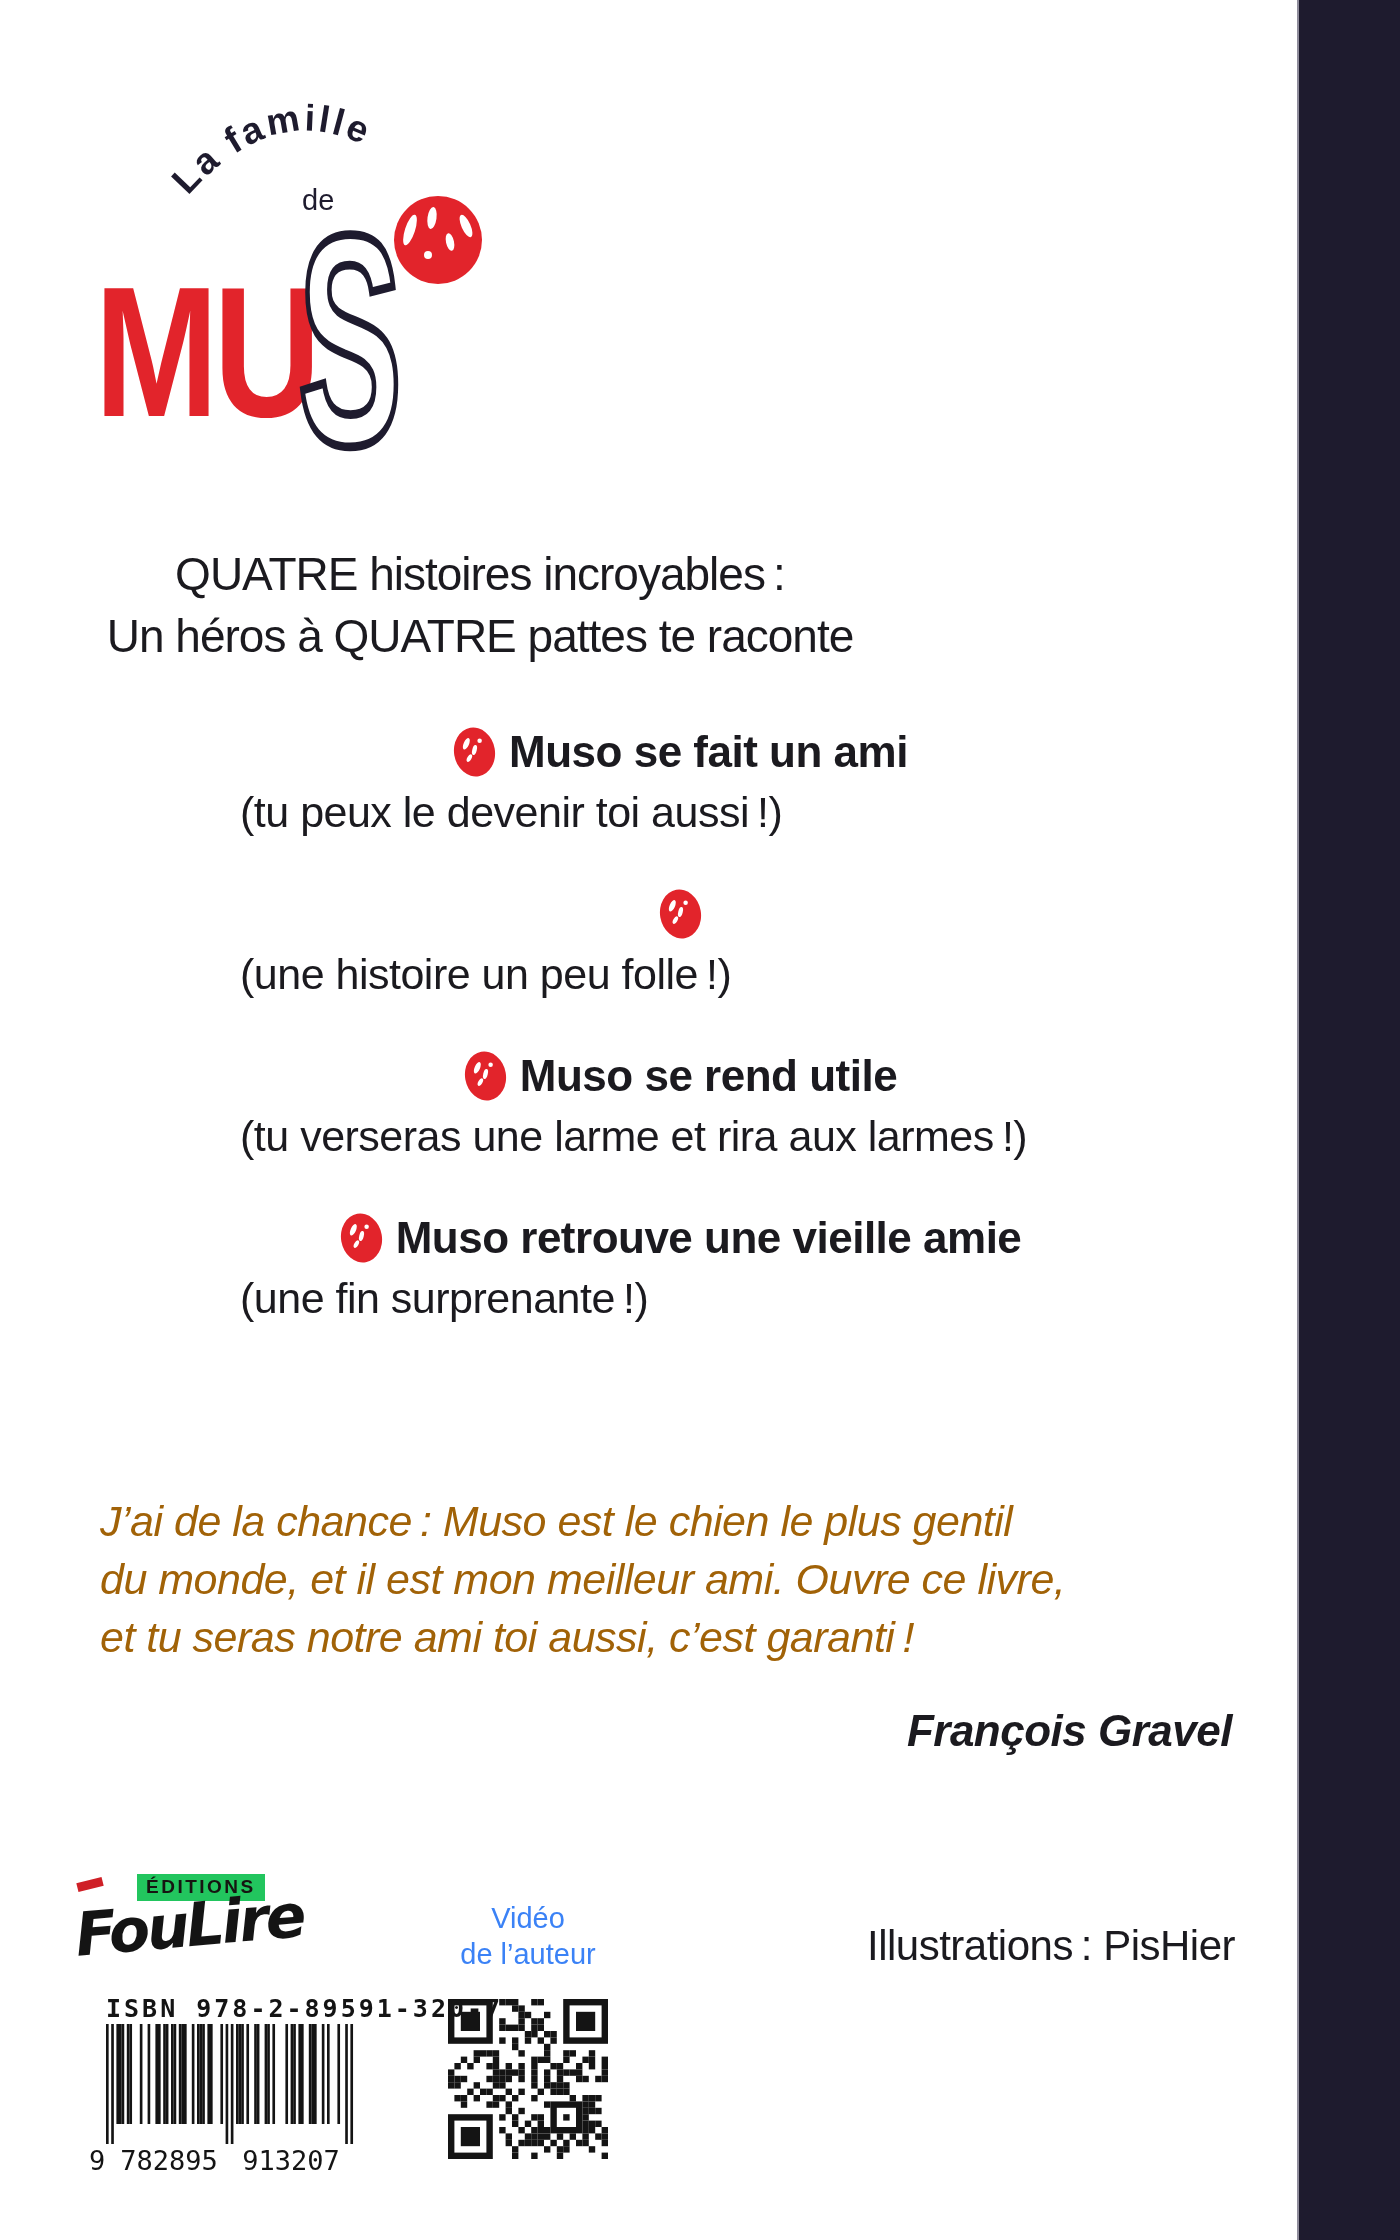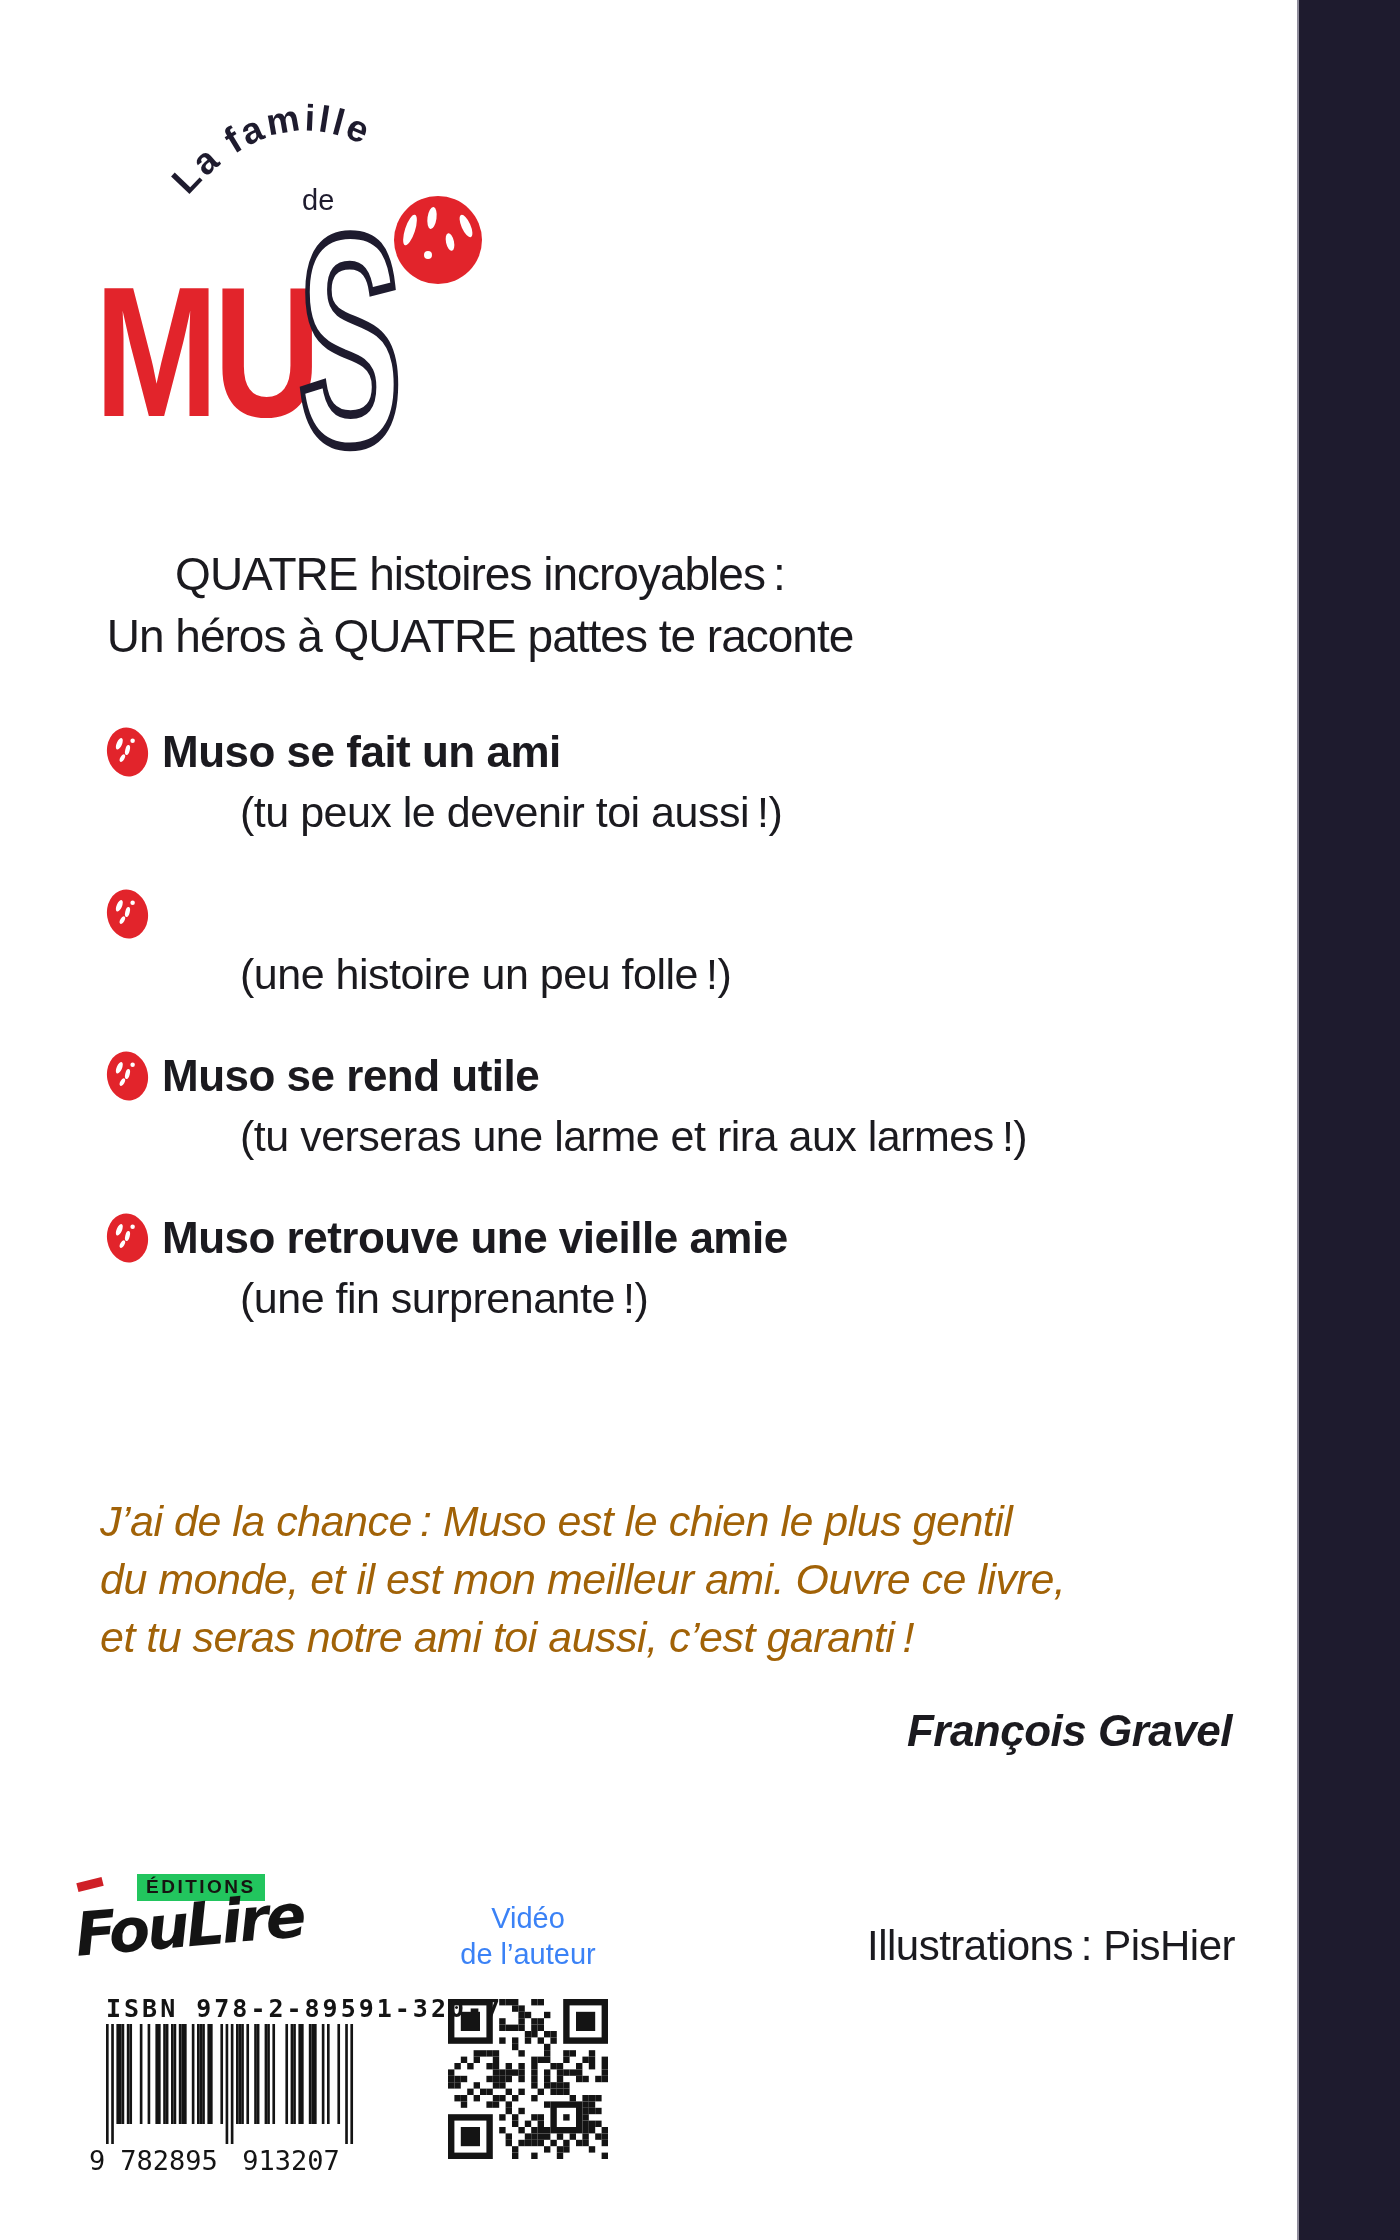--- a/index.html
+++ b/index.html
@@ -11,21 +11,21 @@
 
   
   .logo-svg{position:absolute;left:88px;top:90px;width:400px;height:372px;}
 
   
   .heading{position:absolute;left:90px;top:543px;width:780px;display:flex;flex-direction:column;align-items:center;}
   .heading div{white-space:nowrap;font-size:46px;line-height:62px;letter-spacing:-1px;color:#1b1a1f;}
 
   
   .story{position:absolute;left:105px;width:1150px;}
-  .story-head{display:flex;align-items:center;gap:12px;}
+  .story-head{display:flex;align-items:center;gap:12px;justify-content:center;}
   .story-title{font-size:44px;font-weight:bold;letter-spacing:-0.5px;white-space:nowrap;color:#1b1a1f;}
   .story-sub{margin-left:135px;margin-top:10px;font-size:43px;letter-spacing:-0.5px;white-space:nowrap;color:#1b1a1f;}
   .splat{flex:0 0 auto;}
 
   
   .quote{position:absolute;left:100px;top:1492px;width:1140px;}
   .quote div{font-style:italic;font-size:43px;line-height:58px;letter-spacing:-0.5px;white-space:nowrap;color:#a16207;}
   .signature{position:absolute;left:600px;top:1706px;width:632px;text-align:right;
     font-style:italic;font-weight:bold;font-size:44px;letter-spacing:-0.5px;color:#1b1a1f;}
 

